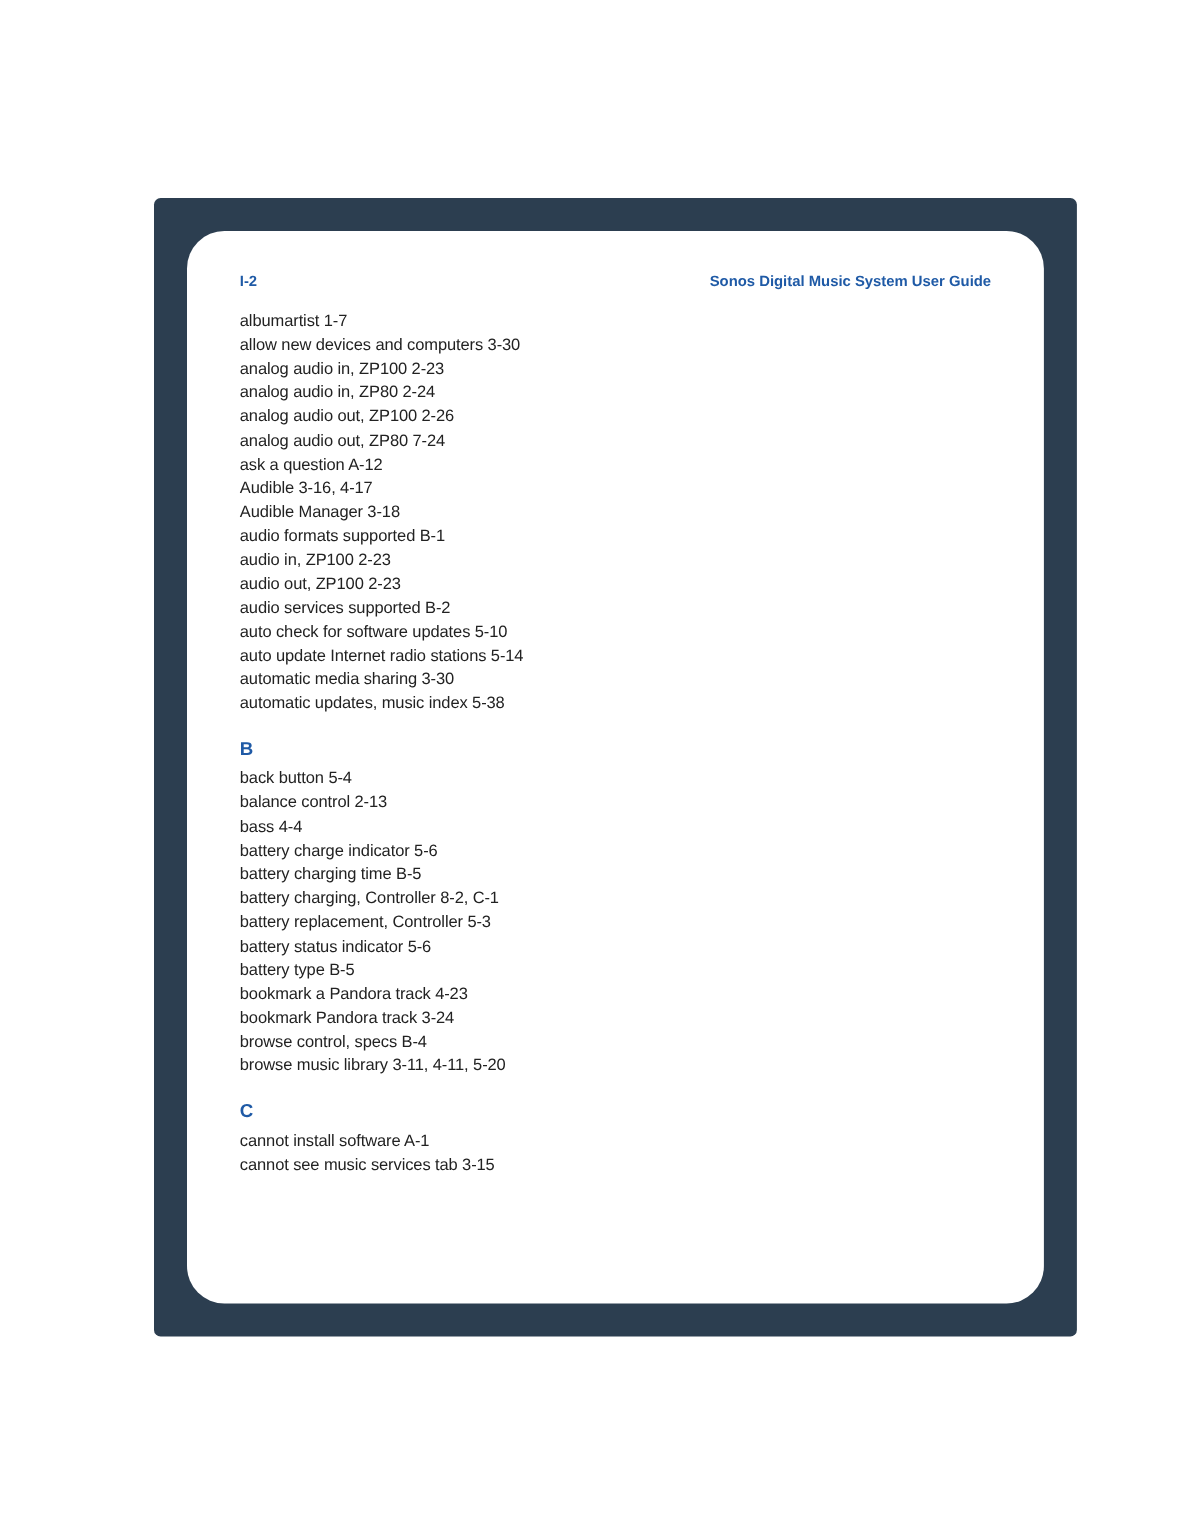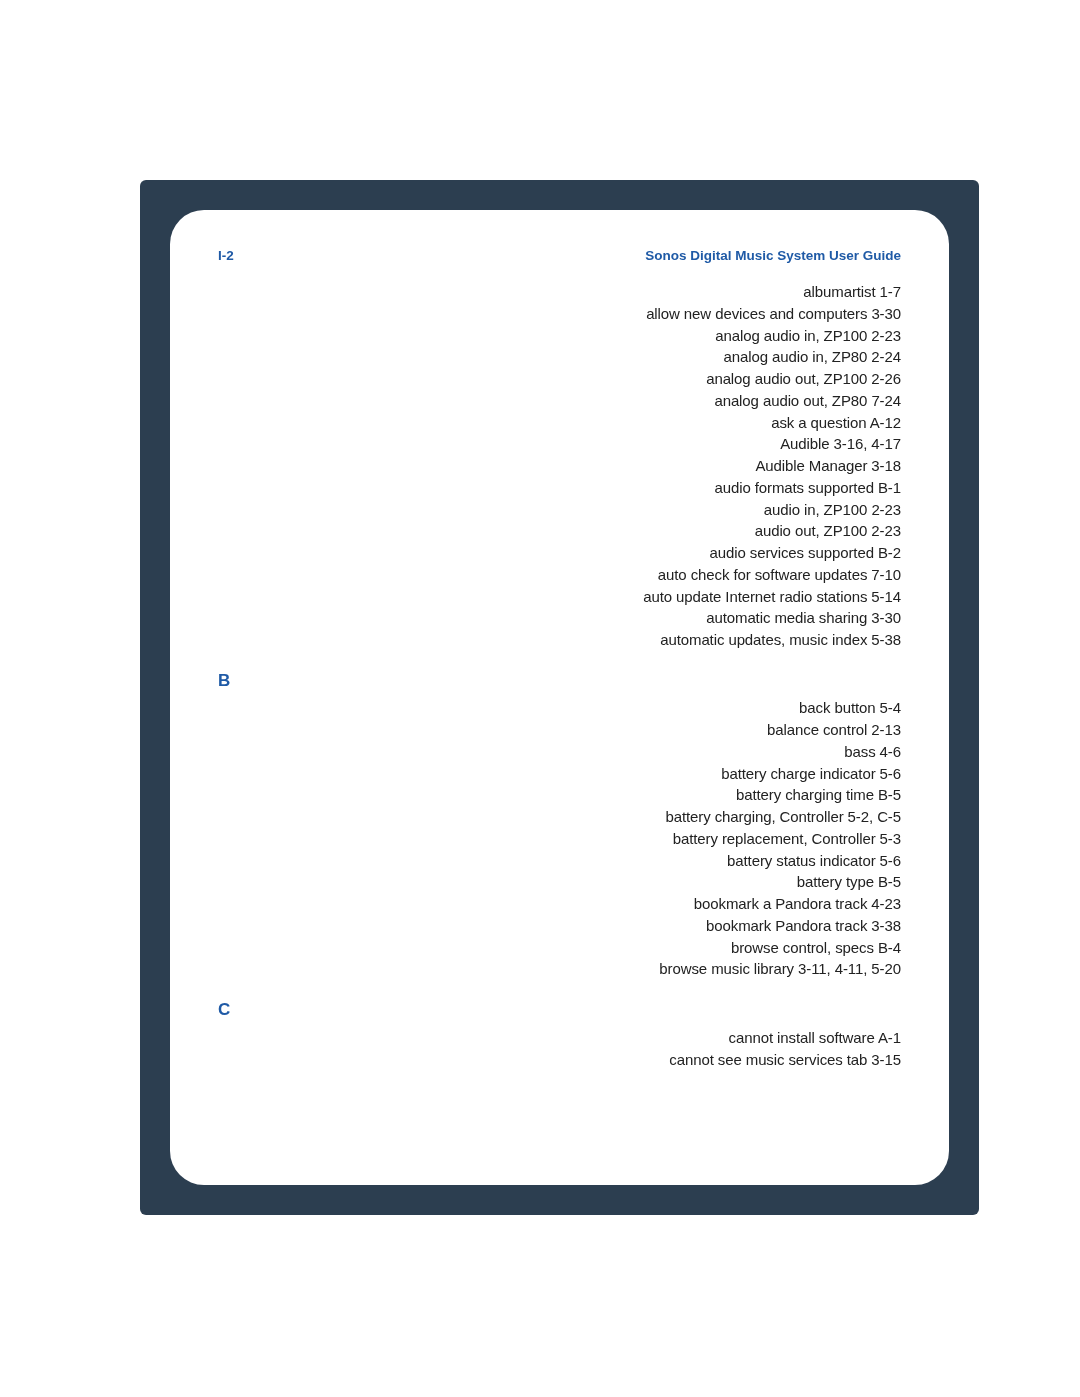--- a/index.html
+++ b/index.html
@@ -46,21 +46,20 @@
   }
   .section-heading {
     font-weight: 700;
     color: #1f5aa6;
     font-size: 17px;
     margin-top: 18px;
     margin-bottom: 4px;
   }
   .entry {
     white-space: nowrap;
-    text-align: right;
   }
 </style>
 </head>
 <body>
 
 <div class="outer">
   <div class="page">
     <div class="header">
       <span>I-2</span>
       <span>Sonos Digital Music System User Guide</span>
@@ -72,36 +71,36 @@
         <div class="entry">analog audio in, ZP80 2-24</div>
         <div class="entry">analog audio out, ZP100 2-26</div>
         <div class="entry">analog audio out, ZP80 7-24</div>
         <div class="entry">ask a question A-12</div>
         <div class="entry">Audible 3-16, 4-17</div>
         <div class="entry">Audible Manager 3-18</div>
         <div class="entry">audio formats supported B-1</div>
         <div class="entry">audio in, ZP100 2-23</div>
         <div class="entry">audio out, ZP100 2-23</div>
         <div class="entry">audio services supported B-2</div>
-        <div class="entry">auto check for software updates 7-10</div>
+        <div class="entry">auto check for software updates 5-10</div>
         <div class="entry">auto update Internet radio stations 5-14</div>
         <div class="entry">automatic media sharing 3-30</div>
         <div class="entry">automatic updates, music index 5-38</div>
         <div class="section-heading">B</div>
         <div class="entry">back button 5-4</div>
         <div class="entry">balance control 2-13</div>
-        <div class="entry">bass 4-6</div>
+        <div class="entry">bass 4-4</div>
         <div class="entry">battery charge indicator 5-6</div>
         <div class="entry">battery charging time B-5</div>
-        <div class="entry">battery charging, Controller 5-2, C-5</div>
+        <div class="entry">battery charging, Controller 8-2, C-1</div>
         <div class="entry">battery replacement, Controller 5-3</div>
         <div class="entry">battery status indicator 5-6</div>
         <div class="entry">battery type B-5</div>
         <div class="entry">bookmark a Pandora track 4-23</div>
-        <div class="entry">bookmark Pandora track 3-38</div>
+        <div class="entry">bookmark Pandora track 3-24</div>
         <div class="entry">browse control, specs B-4</div>
         <div class="entry">browse music library 3-11, 4-11, 5-20</div>
         <div class="section-heading">C</div>
         <div class="entry">cannot install software A-1</div>
         <div class="entry">cannot see music services tab 3-15</div>
       </div>
   </div>
 </div>
 
 </body></html>

